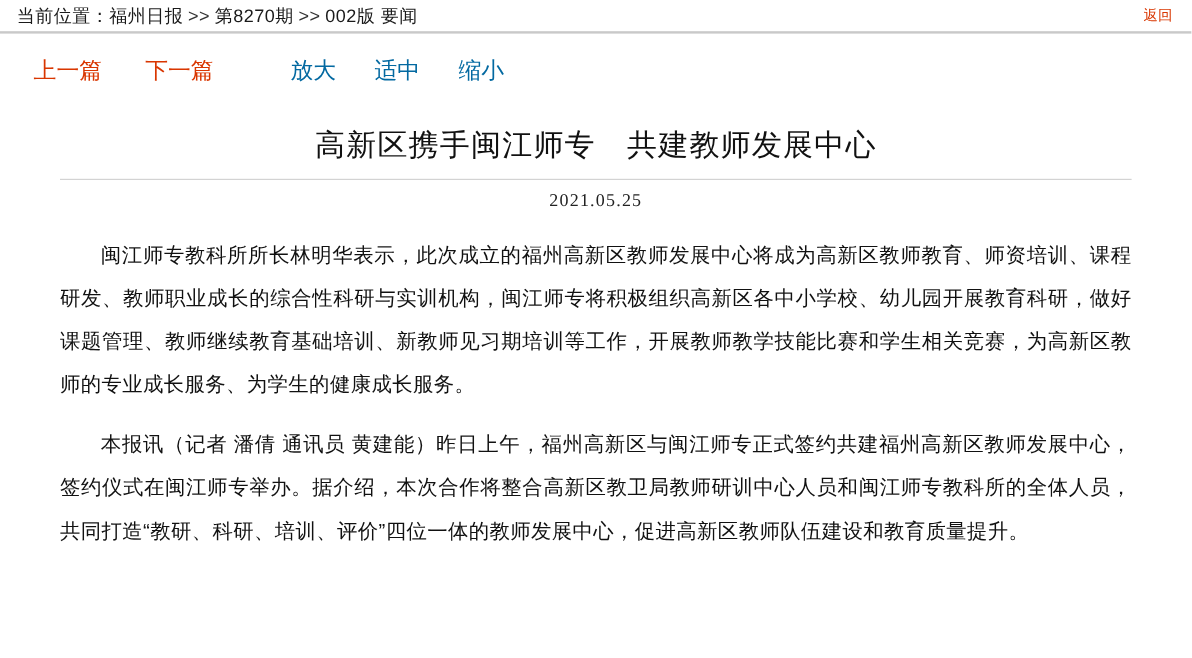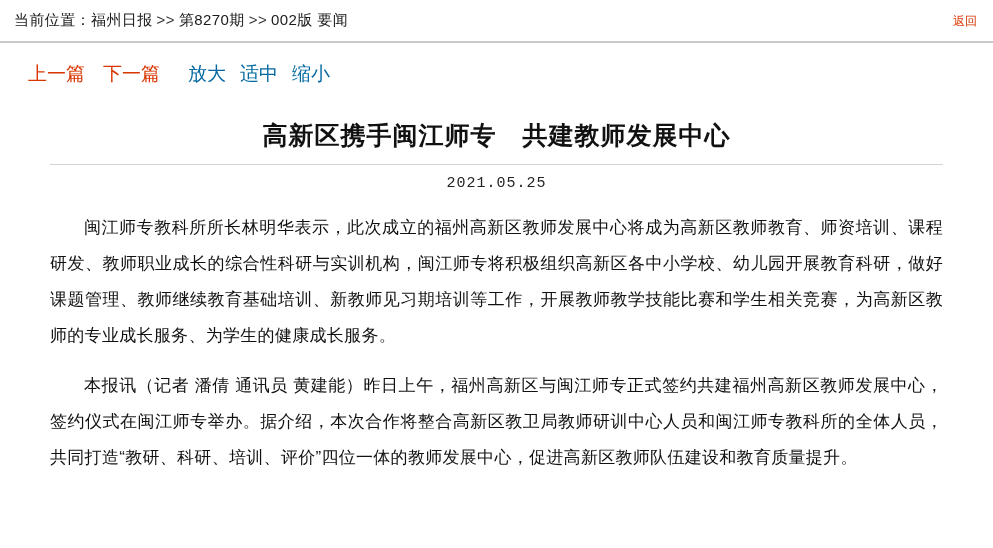--- a/index.html
+++ b/index.html
@@ -11,21 +11,21 @@
     height: 548px;
     background: #ffffff;
     font-family: "Liberation Sans", sans-serif;
     color: #000;
     overflow: hidden;
   }
 
   
   .topbar {
     position: relative;
-    height: 43px;
+    height: 28px;
     border-bottom: 2px solid #c9c9c9;
     display: flex;
     align-items: center;
     padding: 0 14px;
     box-sizing: border-box;
   }
   .breadcrumb {
     font-size: 15px;
     color: #1a1a1a;
     letter-spacing: 0.4px;
@@ -49,21 +49,21 @@
     text-decoration: none;
     cursor: pointer;
     white-space: nowrap;
   }
 
   
   .toolrow {
     display: flex;
     align-items: baseline;
     padding: 18px 0 4px 28px;
-    gap: 0px;
+    gap: 18px;
   }
   .toolrow a {
     color: #d93600;
     text-decoration: none;
     font-size: 19px;
     cursor: pointer;
     margin-right: 18px;
     white-space: nowrap;
   }
   .toolrow .zoom-link {
@@ -77,21 +77,21 @@
   .toolrow .spacer { width: 10px; }
 
   
   .article {
     padding: 0 50px;
     box-sizing: border-box;
   }
   .headline {
     text-align: center;
     font-size: 25px;
-    font-weight: bold;
+    font-weight: normal;
     color: #111;
     margin: 28px 0 0 0;
     letter-spacing: 1px;
     white-space: pre;
   }
   .byline {
     text-align: center;
     font-size: 15px;
     color: #222;
     margin-top: 36px;
@@ -100,21 +100,21 @@
   .datebar {
     margin-top: 12px;
     border-top: 1px solid #d3d3d3;
     padding-top: 0;
   }
   .pubdate {
     text-align: center;
     font-size: 15px;
     color: #222;
     padding-top: 10px;
-    font-family: Liberation Mono, monospace;
+    font-family: Liberation Serif, serif;
     letter-spacing: 1px;
   }
   .body {
     margin-top: 18px;
     font-size: 17px;
     line-height: 36px;
     color: #111;
     text-align: justify;
     letter-spacing: 0.3px;
   }

